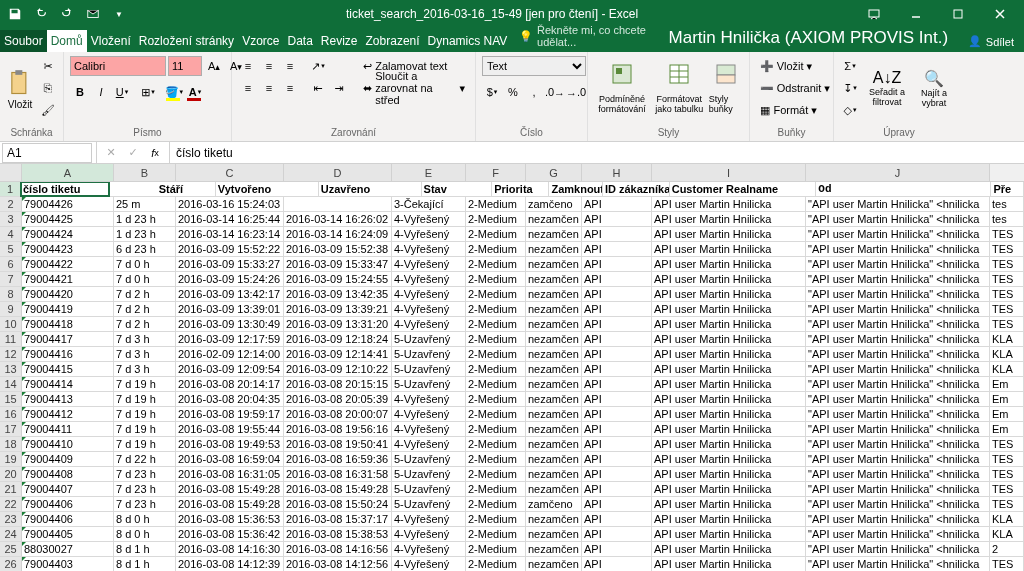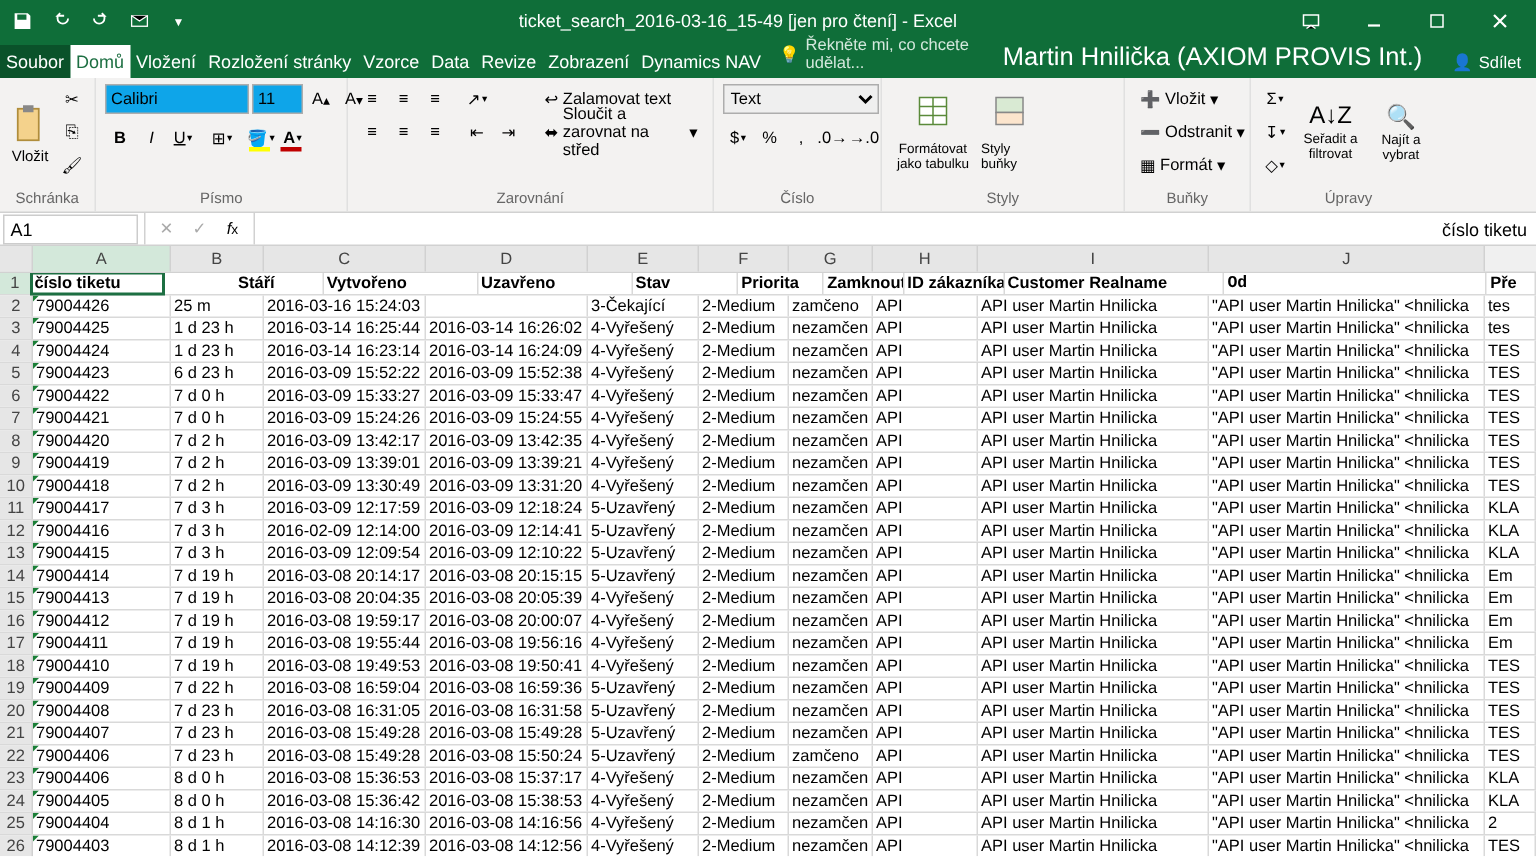--- a/index.html
+++ b/index.html
@@ -22,26 +22,26 @@
 
 .ribbon { height: 90px; background: #f3f2f1; border-bottom: 1px solid #d1d1d1; display: flex; }
 .rgroup { display: flex; flex-direction: column; border-right: 1px solid #e0e0e0; padding: 2px 4px; }
 .rgroup-body { flex: 1; display: flex; align-items: flex-start; gap: 4px; padding: 2px; }
 .rgroup-label { text-align: center; font-size: 10px; color: #666; padding: 1px 0; }
 .big-btn { display: flex; flex-direction: column; align-items: center; justify-content: center; width: 44px; height: 64px; font-size: 10px; cursor: pointer; }
 .big-btn svg, .big-btn .ico { height: 32px; }
 .small-btns { display: flex; flex-direction: column; gap: 2px; }
 .small-btn { display: flex; align-items: center; gap: 3px; height: 20px; padding: 0 4px; font-size: 11px; cursor: pointer; }
 .font-sel { display: flex; gap: 2px; margin-bottom: 2px; }
-.font-sel select, .font-sel input { font-size: 11px; height: 20px; border: 1px solid #adadad; background: #0ea5e9; }
+.font-sel select, .font-sel input { font-size: 11px; height: 20px; border: 1px solid #adadad; background: #fca5a5; }
 .btn-row { display: flex; gap: 1px; }
 .sq { width: 20px; height: 20px; display: flex; align-items: center; justify-content: center; cursor: pointer; font-size: 11px; }
 .sq .caret { font-size: 7px; margin-left: 1px; }
 
-.fbar { height: 22px; border-bottom: 1px solid #d1d1d1; display: flex; align-items: center; font-size: 12px; text-align: right; }
+.fbar { height: 22px; border-bottom: 1px solid #d1d1d1; display: flex; align-items: center; font-size: 12px; }
 .name-box { width: 90px; height: 20px; border: 1px solid #ccc; margin: 0 4px 0 2px; padding: 0 4px; display: flex; align-items: center; }
 .fx-icons { display: flex; gap: 2px; padding: 0 4px; border-left: 1px solid #d1d1d1; border-right: 1px solid #d1d1d1; height: 100%; align-items: center; }
 .formula-input { flex: 1; padding: 0 6px; }
 
 .sheet { height: 407px; overflow: hidden; position: relative; display: flex; flex-direction: column; }
 .col-headers { display: flex; height: 18px; background: #f0f0f0; border-bottom: 1px solid #d1d1d1; }
 .corner { width: 22px; border-right: 1px solid #d1d1d1; background: #e6e6e6; }
 .ch { border-right: 1px solid #d1d1d1; text-align: center; font-size: 11px; color: #444; line-height: 18px; background: #e6e6e6; }
 .ch.sel { background: #d3e8da; }
 .rows { flex: 1; overflow: hidden; }
@@ -225,20 +225,27 @@
         <div class="sq">,</div>
         <div class="sq">.0→</div>
         <div class="sq">→.0</div>
       </div>
     </div>
     <div class="rgroup-label">Číslo</div>
   </div>
 
   <div class="rgroup" style="width:162px">
     <div class="rgroup-body">
+      <div class="big-btn" style="width:62px">
+          <svg width="24" height="24">
+            <rect x="3" y="3" width="18" height="18" fill="#dbe8d4" stroke="#5a8a3a"></rect>
+            <rect x="6" y="6" width="6" height="6" fill="#5a8a3a"></rect>
+          </svg>
+          <span style="font-size:9px;line-height:10px;text-align:center">Podmíněné formátování</span>
+        </div>
       <div class="big-btn" style="width:56px">
           <svg width="24" height="24">
             <rect x="3" y="3" width="18" height="18" fill="#fff" stroke="#5a8a3a"></rect>
             <line x1="3" y1="9" x2="21" y2="9" stroke="#5a8a3a"></line>
             <line x1="3" y1="15" x2="21" y2="15" stroke="#5a8a3a"></line>
             <line x1="12" y1="3" x2="12" y2="21" stroke="#5a8a3a"></line>
           </svg>
           <span style="font-size:9px;line-height:10px;text-align:center">Formátovat jako tabulku</span>
         </div>
       <div class="big-btn" style="width:38px">
@@ -654,21 +661,21 @@
         <div class="cell cE">4-Vyřešený</div>
         <div class="cell cF">2-Medium</div>
         <div class="cell cG">nezamčen</div>
         <div class="cell cH">API</div>
         <div class="cell cI">API user Martin Hnilicka</div>
         <div class="cell cJ">"API user Martin Hnilicka" &lt;hnilicka</div>
         <div class="cell cK">KLA</div>
       </div>
       <div class="row">
         <div class="rh">25</div>
-        <div class="cell cA num">79004404</div>
+        <div class="cell cA num">88030027</div>
         <div class="cell cB">8 d 1 h</div>
         <div class="cell cC">2016-03-08 14:16:30</div>
         <div class="cell cD">2016-03-08 14:16:56</div>
         <div class="cell cE">4-Vyřešený</div>
         <div class="cell cF">2-Medium</div>
         <div class="cell cG">nezamčen</div>
         <div class="cell cH">API</div>
         <div class="cell cI">API user Martin Hnilicka</div>
         <div class="cell cJ">"API user Martin Hnilicka" &lt;hnilicka</div>
         <div class="cell cK">2</div>

